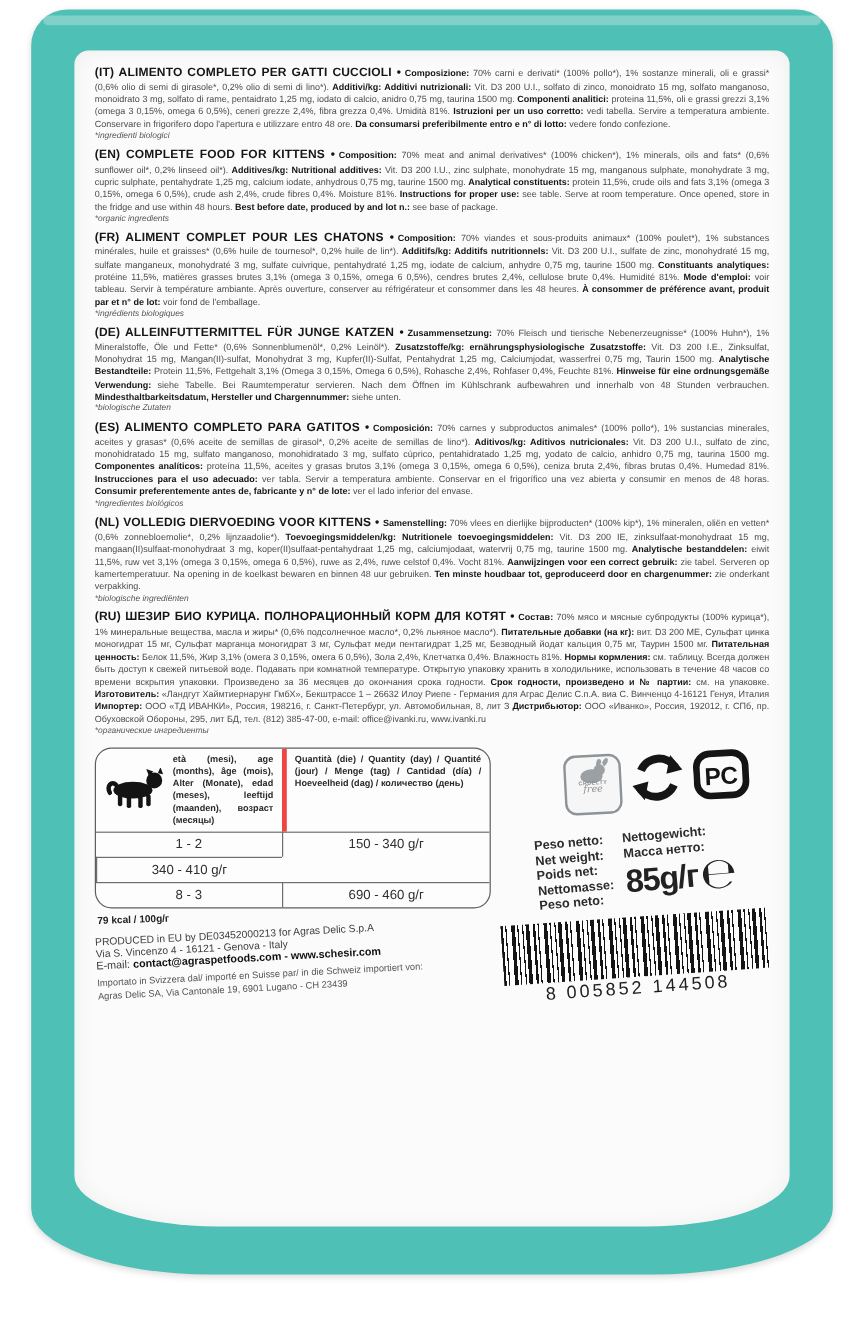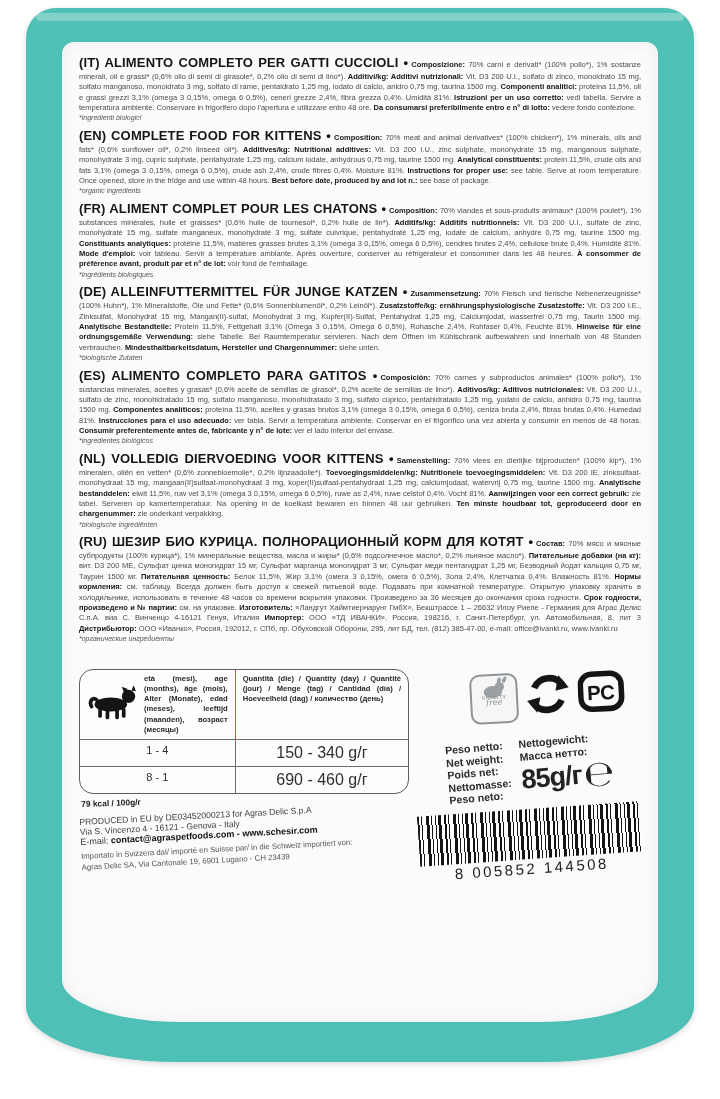--- a/index.html
+++ b/index.html
@@ -6,34 +6,34 @@
   .page{position:relative;width:720px;height:1099px;background:#ffffff;overflow:hidden;
         font-family:"Liberation Sans",sans-serif;color:#4c4c4c;}
   .pouch{position:absolute;left:26px;top:8px;width:668px;height:1054px;background:#4ec0b5;
          border-radius:30px 30px 150px 150px / 30px 30px 55px 55px;box-shadow:0 2px 6px rgba(0,0,0,.15);}
   .seal-line{position:absolute;left:10px;right:10px;top:5px;height:8px;background:rgba(255,255,255,.28);
          border-radius:5px;}
   .label{position:absolute;left:36px;right:36px;top:34px;bottom:40px;background:#fbfbfb;
          border-radius:12px 12px 120px 120px / 12px 12px 42px 42px;
          padding:12px 17px 0 17px;box-sizing:border-box;box-shadow:inset 0 0 18px rgba(0,0,0,.06);}
   .para{margin:0 0 4px 0;font-size:7.5px;line-height:1.38;text-align:justify;color:#4c4c4c;}
-  .ptitle{font-size:13px;color:#161616;letter-spacing:.15px;margin-right:3px;}
+  .ptitle{font-size:10px;color:#161616;letter-spacing:.15px;margin-right:3px;}
   .para b{color:#161616;}
   .pfoot{display:block;font-size:7px;color:#555;}
-  .lower{display:flex;gap:10px;margin-top:25px;}
+  .lower{display:flex;gap:10px;margin-top:8px;}
   .lower-left{flex:1.5;min-width:0;}
   .lower-right{flex:1;display:flex;flex-direction:column;align-items:center;}
   .feed-table{border:1.5px solid #5f5f5f;border-radius:14px;overflow:hidden;background:#fdfdfd;}
   .ft-grid{display:grid;grid-template-columns:1fr 1.12fr;}
   .ft-cell{padding:4px 7px;border-top:1px solid #6e6e6e;}
   .ft-head{border-top:none;font-weight:bold;color:#2a2a2a;font-size:7.6px;line-height:1.35;text-align:justify;}
   .ft-head-left{display:flex;align-items:center;gap:5px;}
-  .ft-qtyhead{border-left:1px solid #ef4444;}
+  .ft-qtyhead{border-left:4px solid #ef4444;}
   .ft-age{text-align:center;font-size:11px;color:#2f2f2f;padding:4px 0;}
-  .ft-qty{text-align:center;font-size:16px;color:#2f2f2f;border-left:1px solid #6e6e6e;padding:4px 15px;}
+  .ft-qty{text-align:center;font-size:11px;color:#2f2f2f;border-left:1px solid #6e6e6e;padding:4px 15px;}
   .kcal{font-weight:bold;font-size:8.4px;color:#222;margin:5px 0 0 2px;transform:rotate(-2deg);transform-origin:left top;}
   .produced{margin-top:8px;transform:rotate(-3deg);transform-origin:left top;}
   .produced .l1{font-size:8.6px;color:#3f3f3f;}
   .produced .l2{font-size:8.6px;color:#3f3f3f;}
   .produced .l3{font-size:9px;color:#3a3a3a;}
   .produced .l3 b{color:#111;}
   .swiss{margin-top:5px;font-size:7.8px;color:#555;line-height:1.4;}
   .icons-row{display:flex;align-items:center;gap:7px;margin:2px 0 0 38px;transform:rotate(-3deg);}
   .cruelty{width:44px;height:46px;border:2px solid #8d9396;border-radius:10px;display:flex;flex-direction:column;
            align-items:center;justify-content:flex-start;background:#f6f6f6;}
@@ -101,29 +101,30 @@
                     <path d="M60 6 L63 -1 L66 7 Z" fill="#141414"></path>
                   </svg>
                 </span>
                 <span>età (mesi), age (months), âge (mois), Alter (Monate), edad (meses), leeftijd (maanden), возраст (месяцы)</span>
               </div>
               <div class="ft-cell ft-head ft-qtyhead">Quantità (die) / Quantity (day) / Quantité (jour) / Menge (tag) / Cantidad (día) / Hoeveelheid (dag) / количество (день)</div>
             </div>
             <div>
 
                 <div class="ft-grid">
-                  <div class="ft-cell ft-age">1 - 4</div>
+                  <div class="ft-cell ft-age">1 - 2</div>
                   <div class="ft-cell ft-qty">150 - 340 g/г</div>
                 </div>
 
                 <div class="ft-grid">
+                  <div class="ft-cell ft-qty">340 - 410 g/г</div>
                 </div>
 
                 <div class="ft-grid">
-                  <div class="ft-cell ft-age">8 - 1</div>
+                  <div class="ft-cell ft-age">8 - 3</div>
                   <div class="ft-cell ft-qty">690 - 460 g/г</div>
                 </div>
               </div>
           </div>
           <div class="kcal">79 kcal / 100g/г</div>
 
           <div class="produced">
             <div class="l1">PRODUCED in EU by DE03452000213 for Agras Delic S.p.A</div>
             <div class="l2">Via S. Vincenzo 4 - 16121 - Genova - Italy</div>
             <div class="l3">E-mail: <b>contact@agraspetfoods.com - www.schesir.com</b></div>

